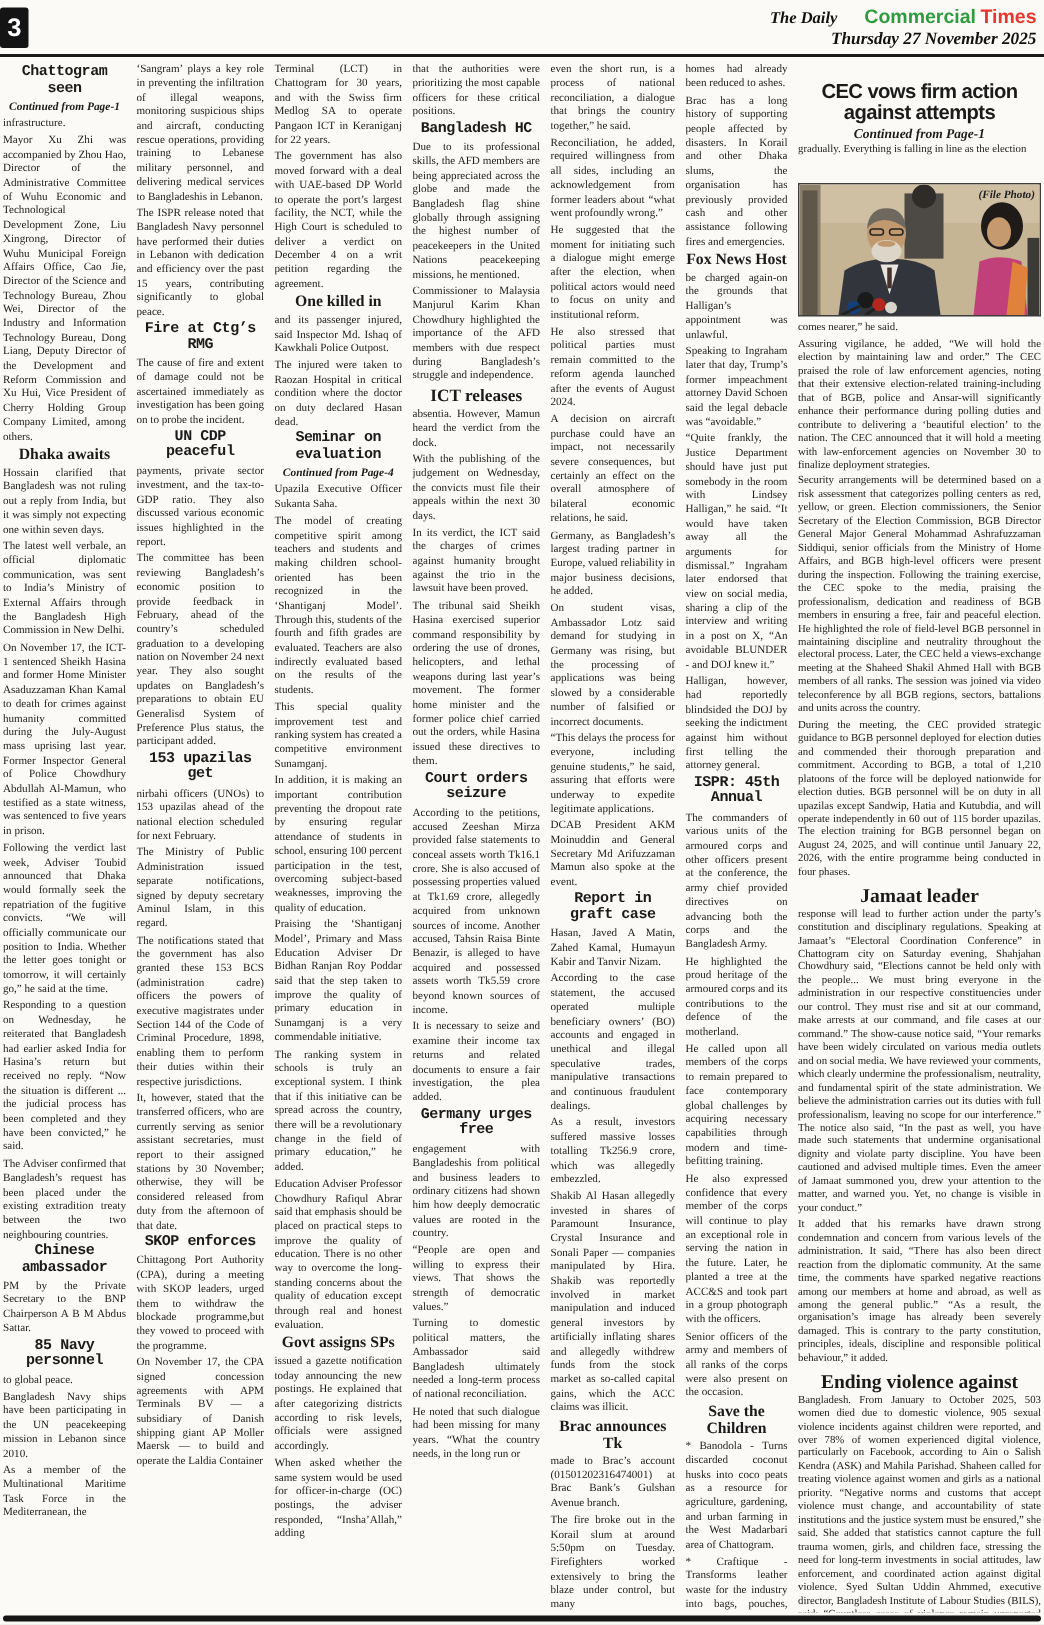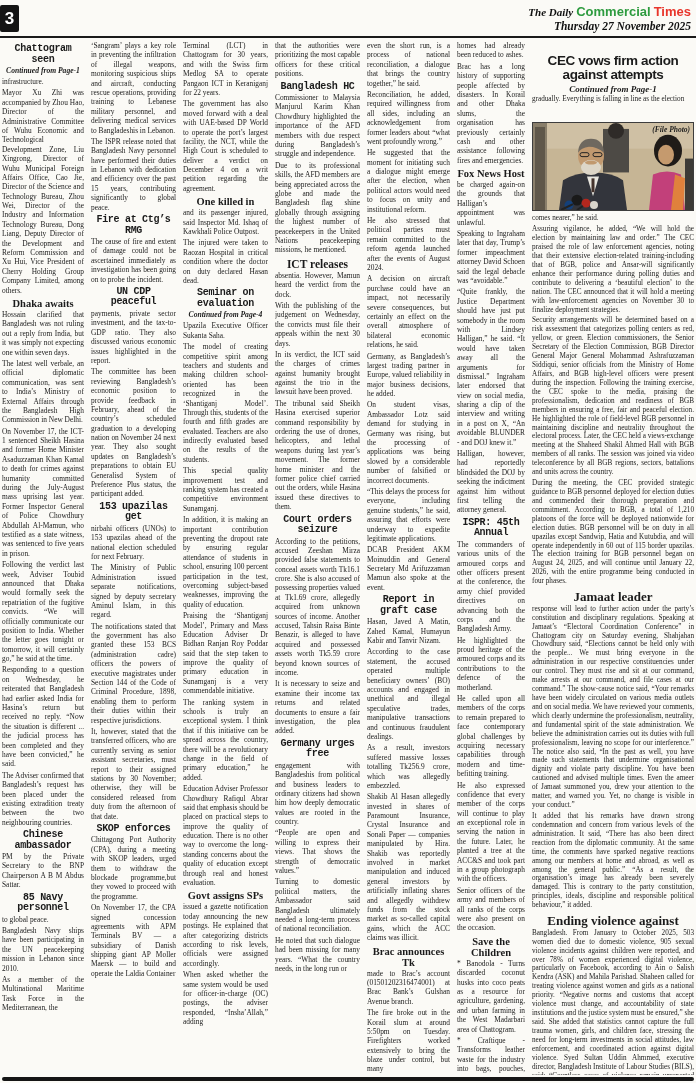--- a/index.html
+++ b/index.html
@@ -3,21 +3,21 @@
 <meta charset="utf-8">
 <style>
   html,body{margin:0;padding:0;background:#e8e6e0;}
   .page{position:relative;width:696px;height:1083px;background:#fbfaf6;color:#1b1b1b;
         font-family:"Liberation Serif",serif;overflow:hidden;margin:0 auto;}
   
   .pagenum{position:absolute;top:5px;left:0;width:19px;height:27px;background:#141414;color:#fff;
            font:bold 17px "Liberation Sans",sans-serif;display:flex;align-items:center;justify-content:center;
            border-radius:2px;}
   .masthead{position:absolute;top:2px;right:5px;text-align:right;line-height:1.15;}
-  .mh-daily{font:bold italic 11px "Liberation Serif",serif;color:#111;margin-right:3px;}
+  .mh-daily{font:bold italic 11px "Liberation Serif",serif;color:#111;margin-right:18px;}
   .mh-commercial{font:bold 13px "Liberation Sans",sans-serif;color:var(--mh-green,#2e9b3f);margin-right:3px;margin-top:44px;}
   .mh-times{font:bold 13px "Liberation Sans",sans-serif;color:var(--mh-red,#e8352b);}
   .mh-date{font:bold italic 11.5px "Liberation Serif",serif;color:#111;}
   .head-rule{position:absolute;top:36px;left:0;right:0;border-top:2px solid #1a1a1a;}
   
   .cols{position:absolute;top:41px;left:2px;width:692px;height:1034px;display:flex;gap:7px;}
   .ncol{flex:none;overflow:hidden;height:100%;}
   .c1{width:82px;} .c2{width:85px;} .c3{width:85px;} .c4{width:85px;} .c5{width:83px;} .c6{width:68px;}
   .feature{flex:none;width:162px;overflow:hidden;height:100%;}
   .body-p{margin:0 0 2px;font-size:7.4px;line-height:1.27;text-align:justify;}
@@ -106,22 +106,22 @@
         <p class="body-p">Praising the ‘Shantiganj Model’, Primary and Mass Education Adviser Dr Bidhan Ranjan Roy Poddar said that the step taken to improve the quality of primary education in Sunamganj is a very commendable initiative.</p>
         <p class="body-p">The ranking system in schools is truly an exceptional system. I think that if this initiative can be spread across the country, there will be a revolutionary change in the field of primary education,” he added.</p>
         <p class="body-p">Education Adviser Professor Chowdhury Rafiqul Abrar said that emphasis should be placed on practical steps to improve the quality of education. There is no other way to overcome the long-standing concerns about the quality of education except through real and honest evaluation.</p>
         <div class="col-head serif">Govt assigns SPs</div>
         <p class="body-p">issued a gazette notification today announcing the new postings. He explained that after categorizing districts according to risk levels, officials were assigned accordingly.</p>
         <p class="body-p">When asked whether the same system would be used for officer-in-charge (OC) postings, the adviser responded, “Insha’Allah,” adding</p>
       </div>
     <div class="ncol c4">
         <p class="body-p">that the authorities were prioritizing the most capable officers for these critical positions.</p>
         <div class="col-head sans">Bangladesh HC</div>
+        <p class="body-p">Due to its professional skills, the AFD members are being appreciated across the globe and made the Bangladesh flag shine globally through assigning the highest number of peacekeepers in the United Nations peacekeeping missions, he mentioned.</p>
         <p class="body-p">Commissioner to Malaysia Manjurul Karim Khan Chowdhury highlighted the importance of the AFD members with due respect during Bangladesh’s struggle and independence.</p>
-        <p class="body-p">Due to its professional skills, the AFD members are being appreciated across the globe and made the Bangladesh flag shine globally through assigning the highest number of peacekeepers in the United Nations peacekeeping missions, he mentioned.</p>
         <div class="col-head serif-lg">ICT releases</div>
         <p class="body-p">absentia. However, Mamun heard the verdict from the dock.</p>
         <p class="body-p">With the publishing of the judgement on Wednesday, the convicts must file their appeals within the next 30 days.</p>
         <p class="body-p">In its verdict, the ICT said the charges of crimes against humanity brought against the trio in the lawsuit have been proved.</p>
         <p class="body-p">The tribunal said Sheikh Hasina exercised superior command responsibility by ordering the use of drones, helicopters, and lethal weapons during last year’s movement. The former home minister and the former police chief carried out the orders, while Hasina issued these directives to them.</p>
         <div class="col-head sans">Court orders seizure</div>
         <p class="body-p">According to the petitions, accused Zeeshan Mirza provided false statements to conceal assets worth Tk16.1 crore. She is also accused of possessing properties valued at Tk1.69 crore, allegedly acquired from unknown sources of income. Another accused, Tahsin Raisa Binte Benazir, is alleged to have acquired and possessed assets worth Tk5.59 crore beyond known sources of income.</p>
         <p class="body-p">It is necessary to seize and examine their income tax returns and related documents to ensure a fair investigation, the plea added.</p>
         <div class="col-head sans">Germany urges free</div>
         <p class="body-p">engagement with Bangladeshis from political and business leaders to ordinary citizens had shown him how deeply democratic values are rooted in the country.</p>
@@ -143,21 +143,21 @@
         <p class="body-p">Hasan, Javed A Matin, Zahed Kamal, Humayun Kabir and Tanvir Nizam.</p>
         <p class="body-p">According to the case statement, the accused operated multiple beneficiary owners’ (BO) accounts and engaged in unethical and illegal speculative trades, manipulative transactions and continuous fraudulent dealings.</p>
         <p class="body-p">As a result, investors suffered massive losses totalling Tk256.9 crore, which was allegedly embezzled.</p>
         <p class="body-p">Shakib Al Hasan allegedly invested in shares of Paramount Insurance, Crystal Insurance and Sonali Paper — companies manipulated by Hira. Shakib was reportedly involved in market manipulation and induced general investors by artificially inflating shares and allegedly withdrew funds from the stock market as so-called capital gains, which the ACC claims was illicit.</p>
         <div class="col-head serif">Brac announces Tk</div>
         <p class="body-p">made to Brac’s account (01501202316474001) at Brac Bank’s Gulshan Avenue branch.</p>
         <p class="body-p">The fire broke out in the Korail slum at around 5:50pm on Tuesday. Firefighters worked extensively to bring the blaze under control, but many</p>
       </div>
     <div class="ncol c6">
         <p class="body-p">homes had already been reduced to ashes.</p>
-        <p class="body-p">Brac has a long history of supporting people affected by disasters. In Korail and other Dhaka slums, the organisation has previously certainly cash and other assistance following fires and emergencies.</p>
+        <p class="body-p">Brac has a long history of supporting people affected by disasters. In Korail and other Dhaka slums, the organisation has previously provided cash and other assistance following fires and emergencies.</p>
         <div class="col-head serif">Fox News Host</div>
         <p class="body-p">be charged again-on the grounds that Halligan’s appointment was unlawful.</p>
         <p class="body-p">Speaking to Ingraham later that day, Trump’s former impeachment attorney David Schoen said the legal debacle was “avoidable.”</p>
         <p class="body-p">“Quite frankly, the Justice Department should have just put somebody in the room with Lindsey Halligan,” he said. “It would have taken away all the arguments for dismissal.” Ingraham later endorsed that view on social media, sharing a clip of the interview and writing in a post on X, “An avoidable BLUNDER - and DOJ knew it.”</p>
         <p class="body-p">Halligan, however, had reportedly blindsided the DOJ by seeking the indictment against him without first telling the attorney general.</p>
         <div class="col-head sans">ISPR: 45th Annual</div>
         <p class="body-p">The commanders of various units of the armoured corps and other officers present at the conference, the army chief provided directives on advancing both the corps and the Bangladesh Army.</p>
         <p class="body-p">He highlighted the proud heritage of the armoured corps and its contributions to the defence of the motherland.</p>
         <p class="body-p">He called upon all members of the corps to remain prepared to face contemporary global challenges by acquiring necessary capabilities through modern and time-befitting training.</p>
         <p class="body-p">He also expressed confidence that every member of the corps will continue to play an exceptional role in serving the nation in the future. Later, he planted a tree at the ACC&amp;S and took part in a group photograph with the officers.</p>

